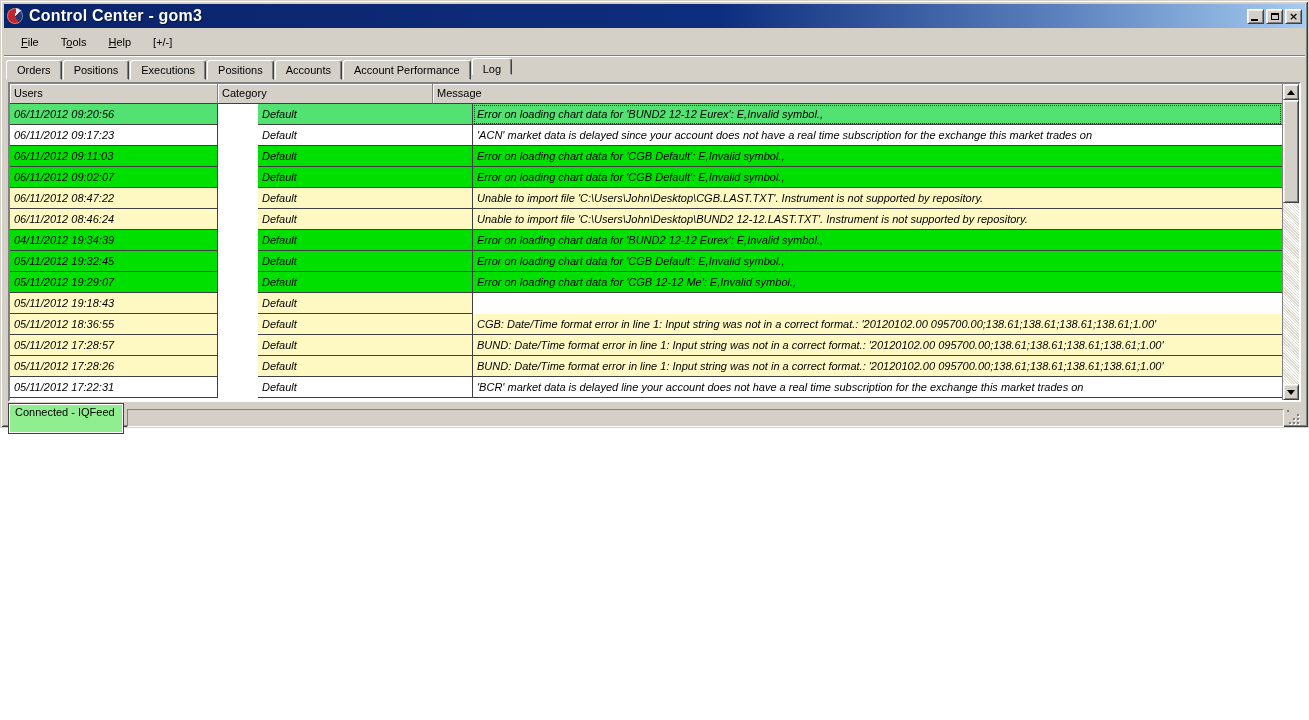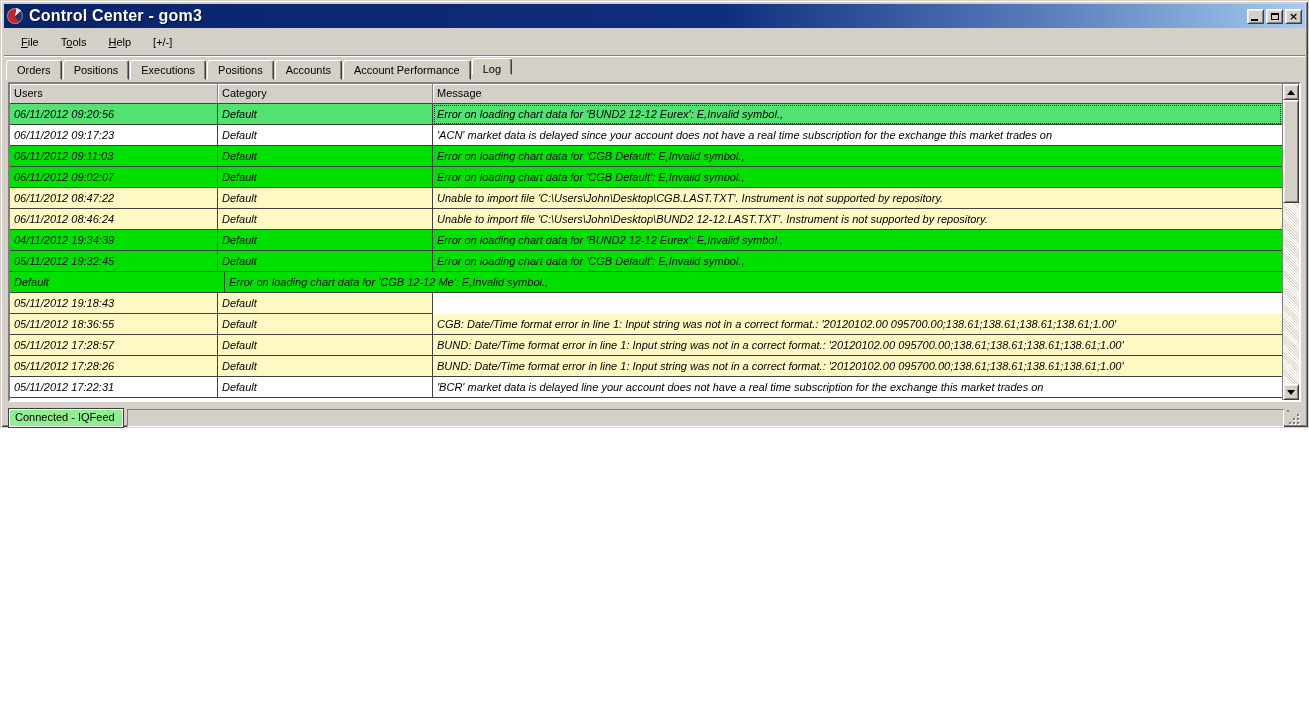--- a/index.html
+++ b/index.html
@@ -73,21 +73,21 @@
   .hcell.c-date { width:208px; flex:0 0 208px; }
   .hcell.c-cat  { width:215px; flex:0 0 215px; }
   .hcell.c-msg  { flex:1 1 auto; border-right:none; }
   .grid-body { flex:1 1 auto;font-style:italic; }
   .grow { display:flex; height:21px; }
   .cell {
     height:21px; padding:4px 4px 0 4px; white-space:nowrap; overflow:hidden;
     border-right:1px solid #404040; border-bottom:1px solid #404040;
   }
   .cell.c-date { width:208px; flex:0 0 208px; }
-  .cell.c-cat  { width:215px; flex:0 0 215px; }
+  .cell.c-cat  { width:215px; flex:0 0 215px;margin-left:40px; }
   .cell.c-msg  { flex:1 1 auto; border-right:none; }
   .grow.white  .cell { background:#ffffff; }
   .grow.green  .cell { background:#00e000; }
   .grow.yellow .cell { background:#fef9c3; }
   .grow.selected .cell { background:#52e272; }
   .grow.selected .cell.c-msg { outline:1px dotted #003c00; outline-offset:-2px; }
 
   
   .vscroll { flex:0 0 17px; width:17px; display:flex; flex-direction:column;
              background:repeating-linear-gradient(45deg,#ffffff 0 1px,#dedace 1px 2px); border-left:1px solid #808080; }
@@ -102,21 +102,21 @@
   .sthumb {
     height:103px; flex:0 0 103px; background:#d4d0c8;
     border:1px solid; border-color:#fff #404040 #404040 #fff;
     box-shadow: inset 1px 1px 0 #ecebe6, inset -1px -1px 0 #808080;
   }
   .strack { flex:1 1 auto; }
 
   
   .statusbar { display:flex; align-items:center; gap:3px; height:22px; margin:5px 2px 0 2px; padding:0 2px; }
   .status-chip {
-    height:20px; padding:2px 8px 0 6px; background:#90ee90; white-space:nowrap;
+    height:31px; padding:2px 8px 0 6px; background:#90ee90; white-space:nowrap;
     border:1px solid #404040; box-shadow:0 0 0 1px #ffffff inset;
   }
   .status-panel {
     flex:1 1 auto; height:18px;
     border:1px solid; border-color:#808080 #ffffff #ffffff #808080; background:#d4d0c8;
   }
   .grip { flex:0 0 14px; width:14px; height:16px; position:relative; }
   .grip::before {
     content:""; position:absolute; width:2px; height:2px; background:#808080;
     left:0; top:0;
@@ -209,20 +209,21 @@
               <div class="cell c-date">04/11/2012 19:34:39</div>
               <div class="cell c-cat">Default</div>
               <div class="cell c-msg">Error on loading chart data for 'BUND2 12-12 Eurex': E,Invalid symbol.,</div>
             </div>
             <div class="grow green">
               <div class="cell c-date">05/11/2012 19:32:45</div>
               <div class="cell c-cat">Default</div>
               <div class="cell c-msg">Error on loading chart data for 'CGB Default': E,Invalid symbol.,</div>
             </div>
             <div class="grow green">
+              <div class="cell c-date">05/11/2012 19:29:07</div>
               <div class="cell c-cat">Default</div>
               <div class="cell c-msg">Error on loading chart data for 'CGB 12-12 Me': E,Invalid symbol.,</div>
             </div>
             <div class="grow yellow">
               <div class="cell c-date">05/11/2012 19:18:43</div>
               <div class="cell c-cat">Default</div>
             </div>
             <div class="grow yellow">
               <div class="cell c-date">05/11/2012 18:36:55</div>
               <div class="cell c-cat">Default</div>

